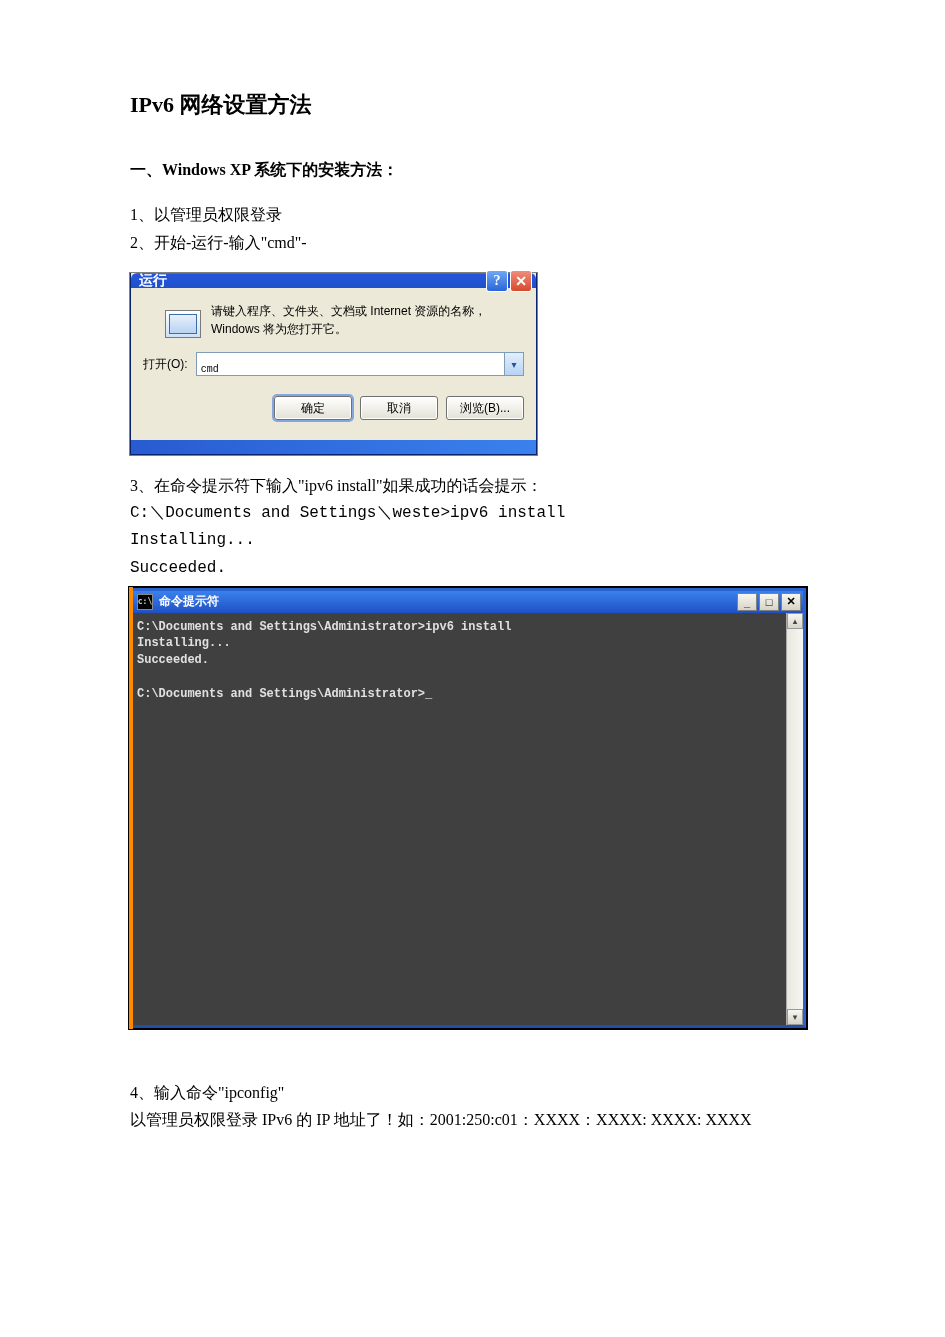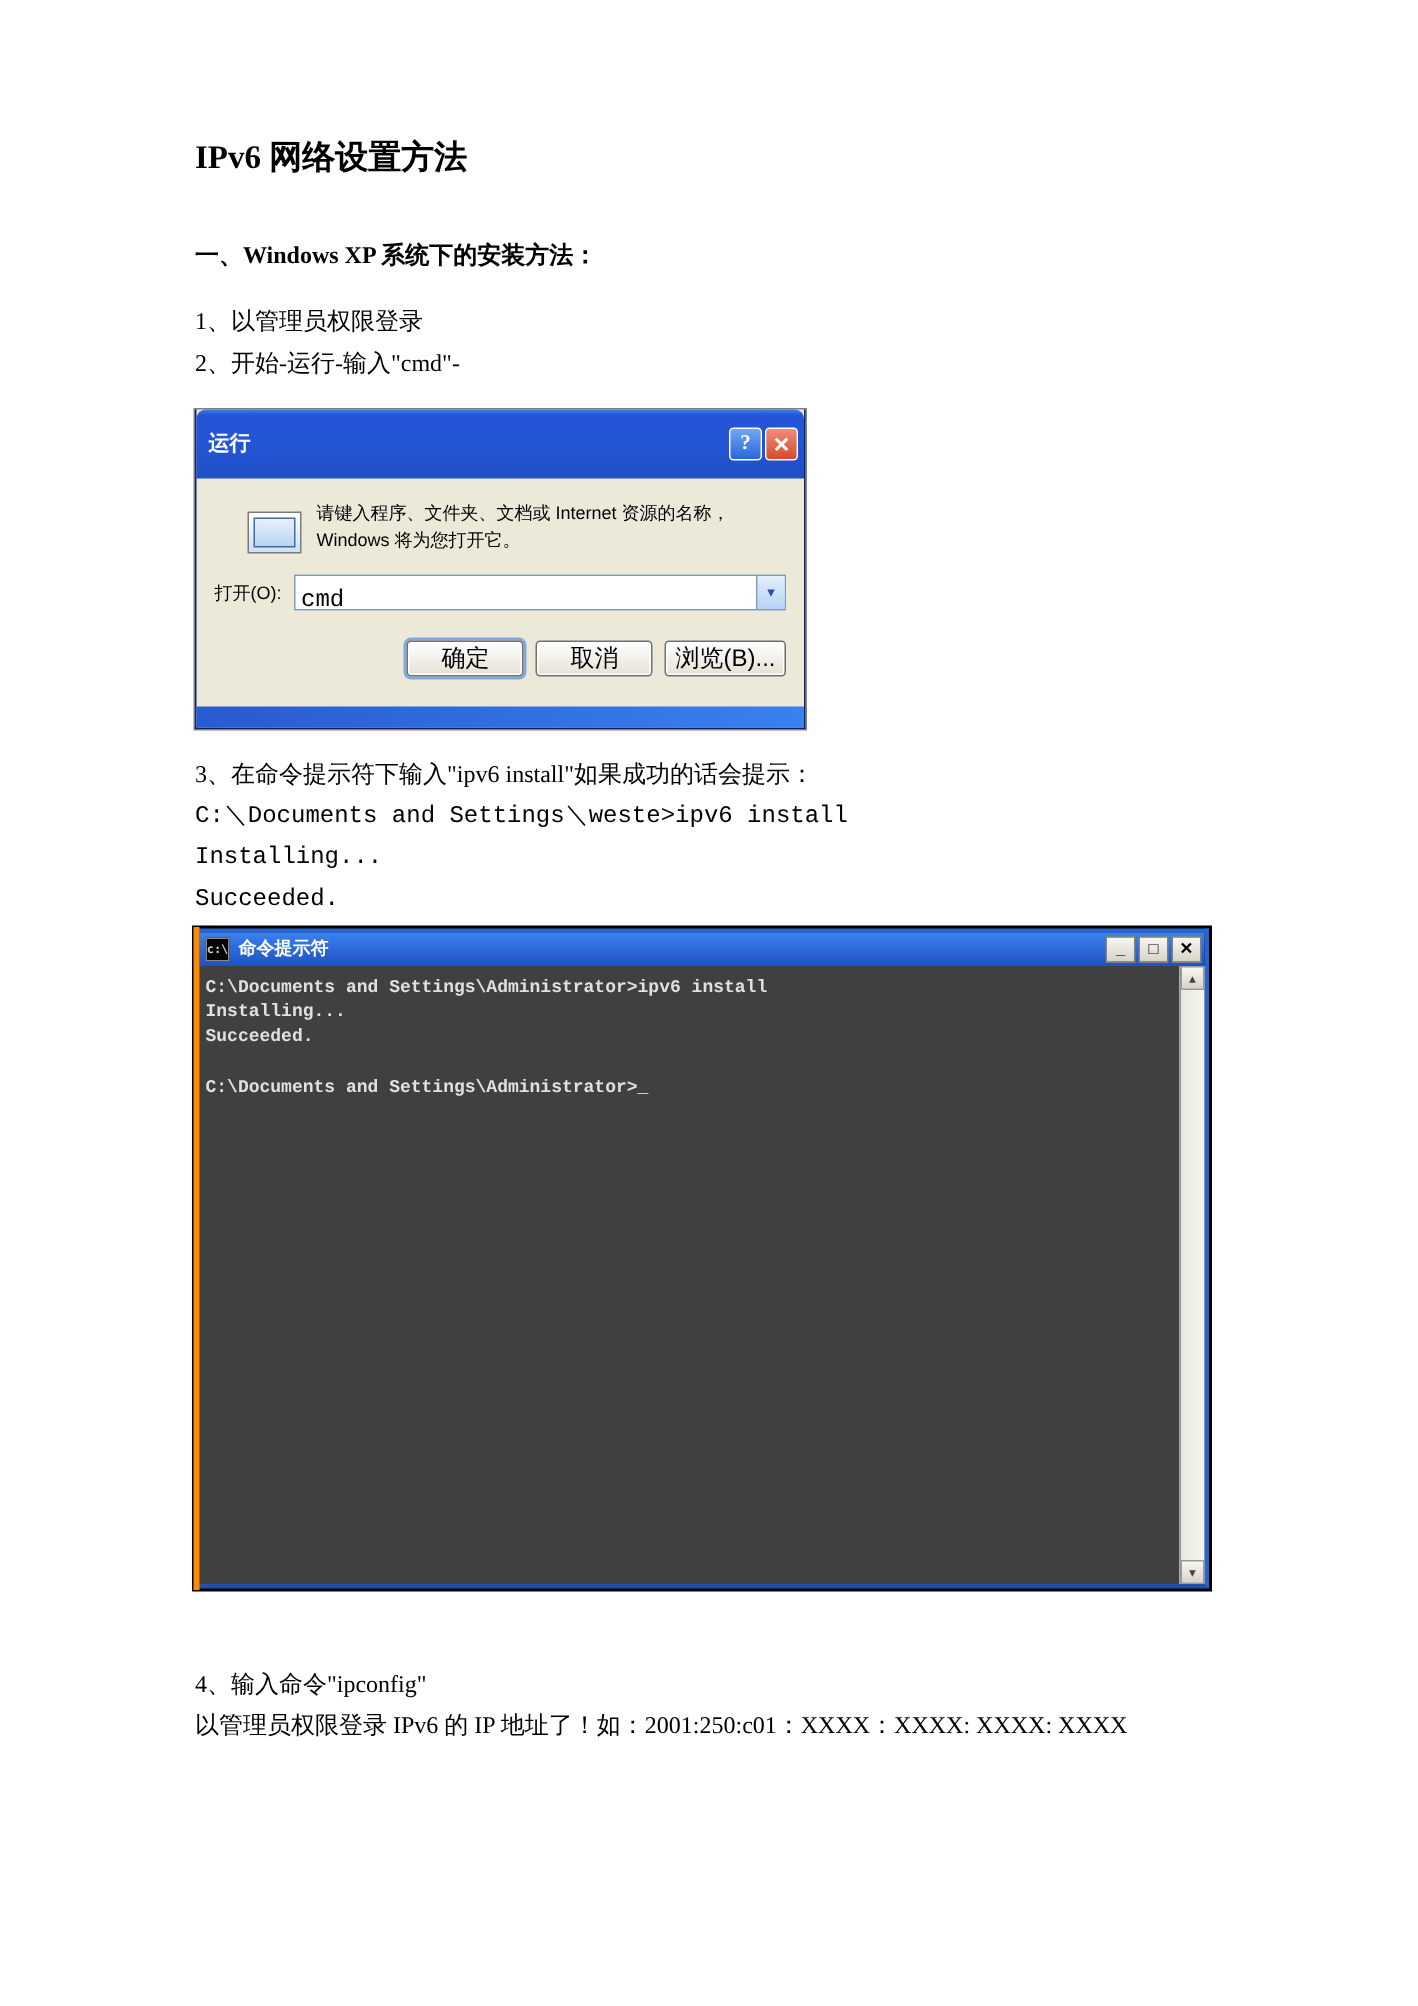--- a/index.html
+++ b/index.html
@@ -38,21 +38,21 @@
     margin-top: 18px;
     margin-bottom: 18px;
     background: #ece9d8;
     font-family: "SimSun", "宋体", sans-serif;
     font-size: 12px;
     box-shadow: 0 0 0 1px #808080;
   }
   .run-titlebar {
     background: linear-gradient(to bottom, #3a81ee 0%, #2754d8 8%, #2255d5 50%, #2050c8 100%);
     color: #fff;
-    height: 46px;
+    height: 15px;
     display: flex;
     align-items: center;
     padding: 0 4px 0 8px;
     border-radius: 6px 6px 0 0;
     position: relative;
     font-weight: bold;
     font-size: 14px;
   }
   .run-titlebar .title-text { flex: 1; }
   .tb-btn {
@@ -104,21 +104,21 @@
     display:flex;
     border: 1px solid #7f9db9;
     background: #fff;
     height: 22px;
   }
   .run-input {
     flex:1;
     border:none;
     outline:none;
     font-family: "Courier New", monospace;
-    font-size: 16px;
+    font-size: 10px;
     padding: 16px 4px;
     background: transparent;
   }
   .run-dd {
     width: 18px;
     background: linear-gradient(to bottom,#e3effc,#b7d3f3);
     border-left:1px solid #7f9db9;
     display:flex;align-items:center;justify-content:center;
     color:#2a4f9e;
     font-size:10px;
@@ -128,21 +128,21 @@
     justify-content:flex-end;
     gap:8px;
     padding: 0 0 14px 0;
   }
   .xp-btn {
     min-width: 78px;
     height: 24px;
     border: 1px solid #707070;
     border-radius: 3px;
     background: linear-gradient(to bottom,#fff 0%,#f1f0ea 50%,#e4e2d5 100%);
-    font-size: 16px;
+    font-size: 12px;
     font-family: "SimSun","宋体",sans-serif;
     box-shadow: inset 0 0 0 1px #fff;
     cursor: default;
     padding: 0 6px;
   }
   .xp-btn-default { box-shadow: 0 0 0 2px #84a7e0, inset 0 0 0 1px #fff; }
   .run-footer {
     height: 14px;
     background: linear-gradient(to right,#285bd0,#3a81ee);
   }

